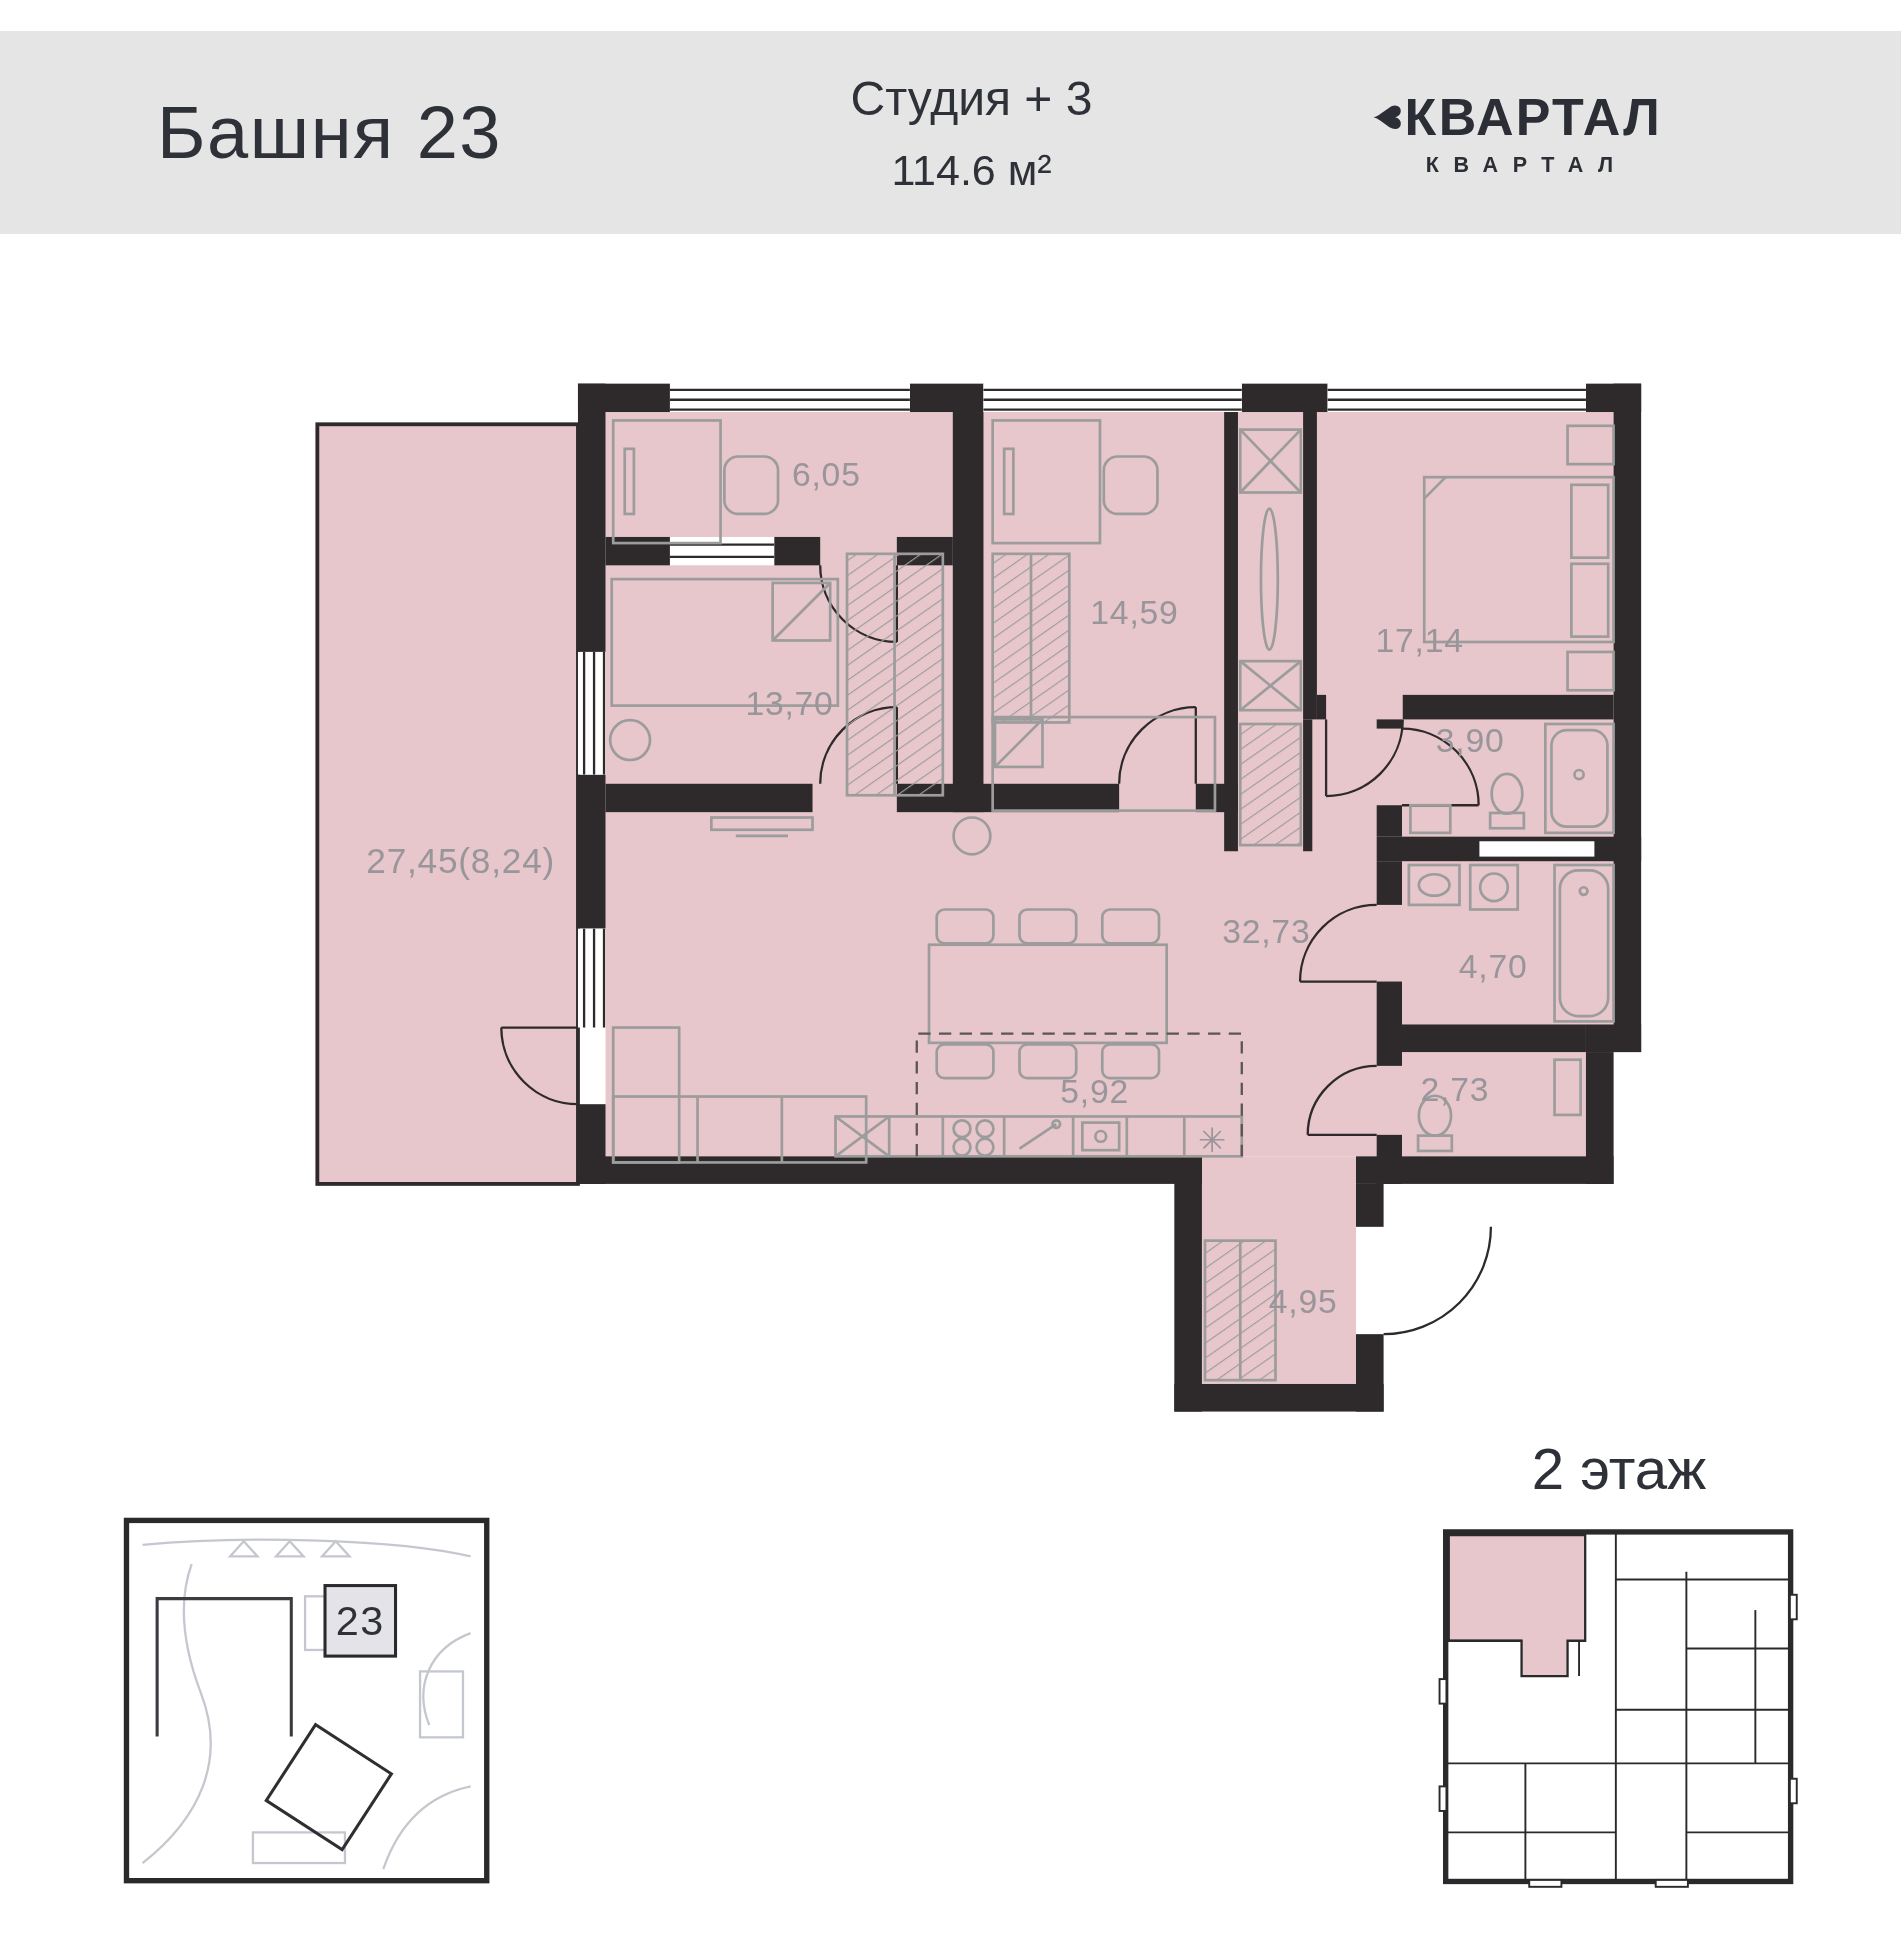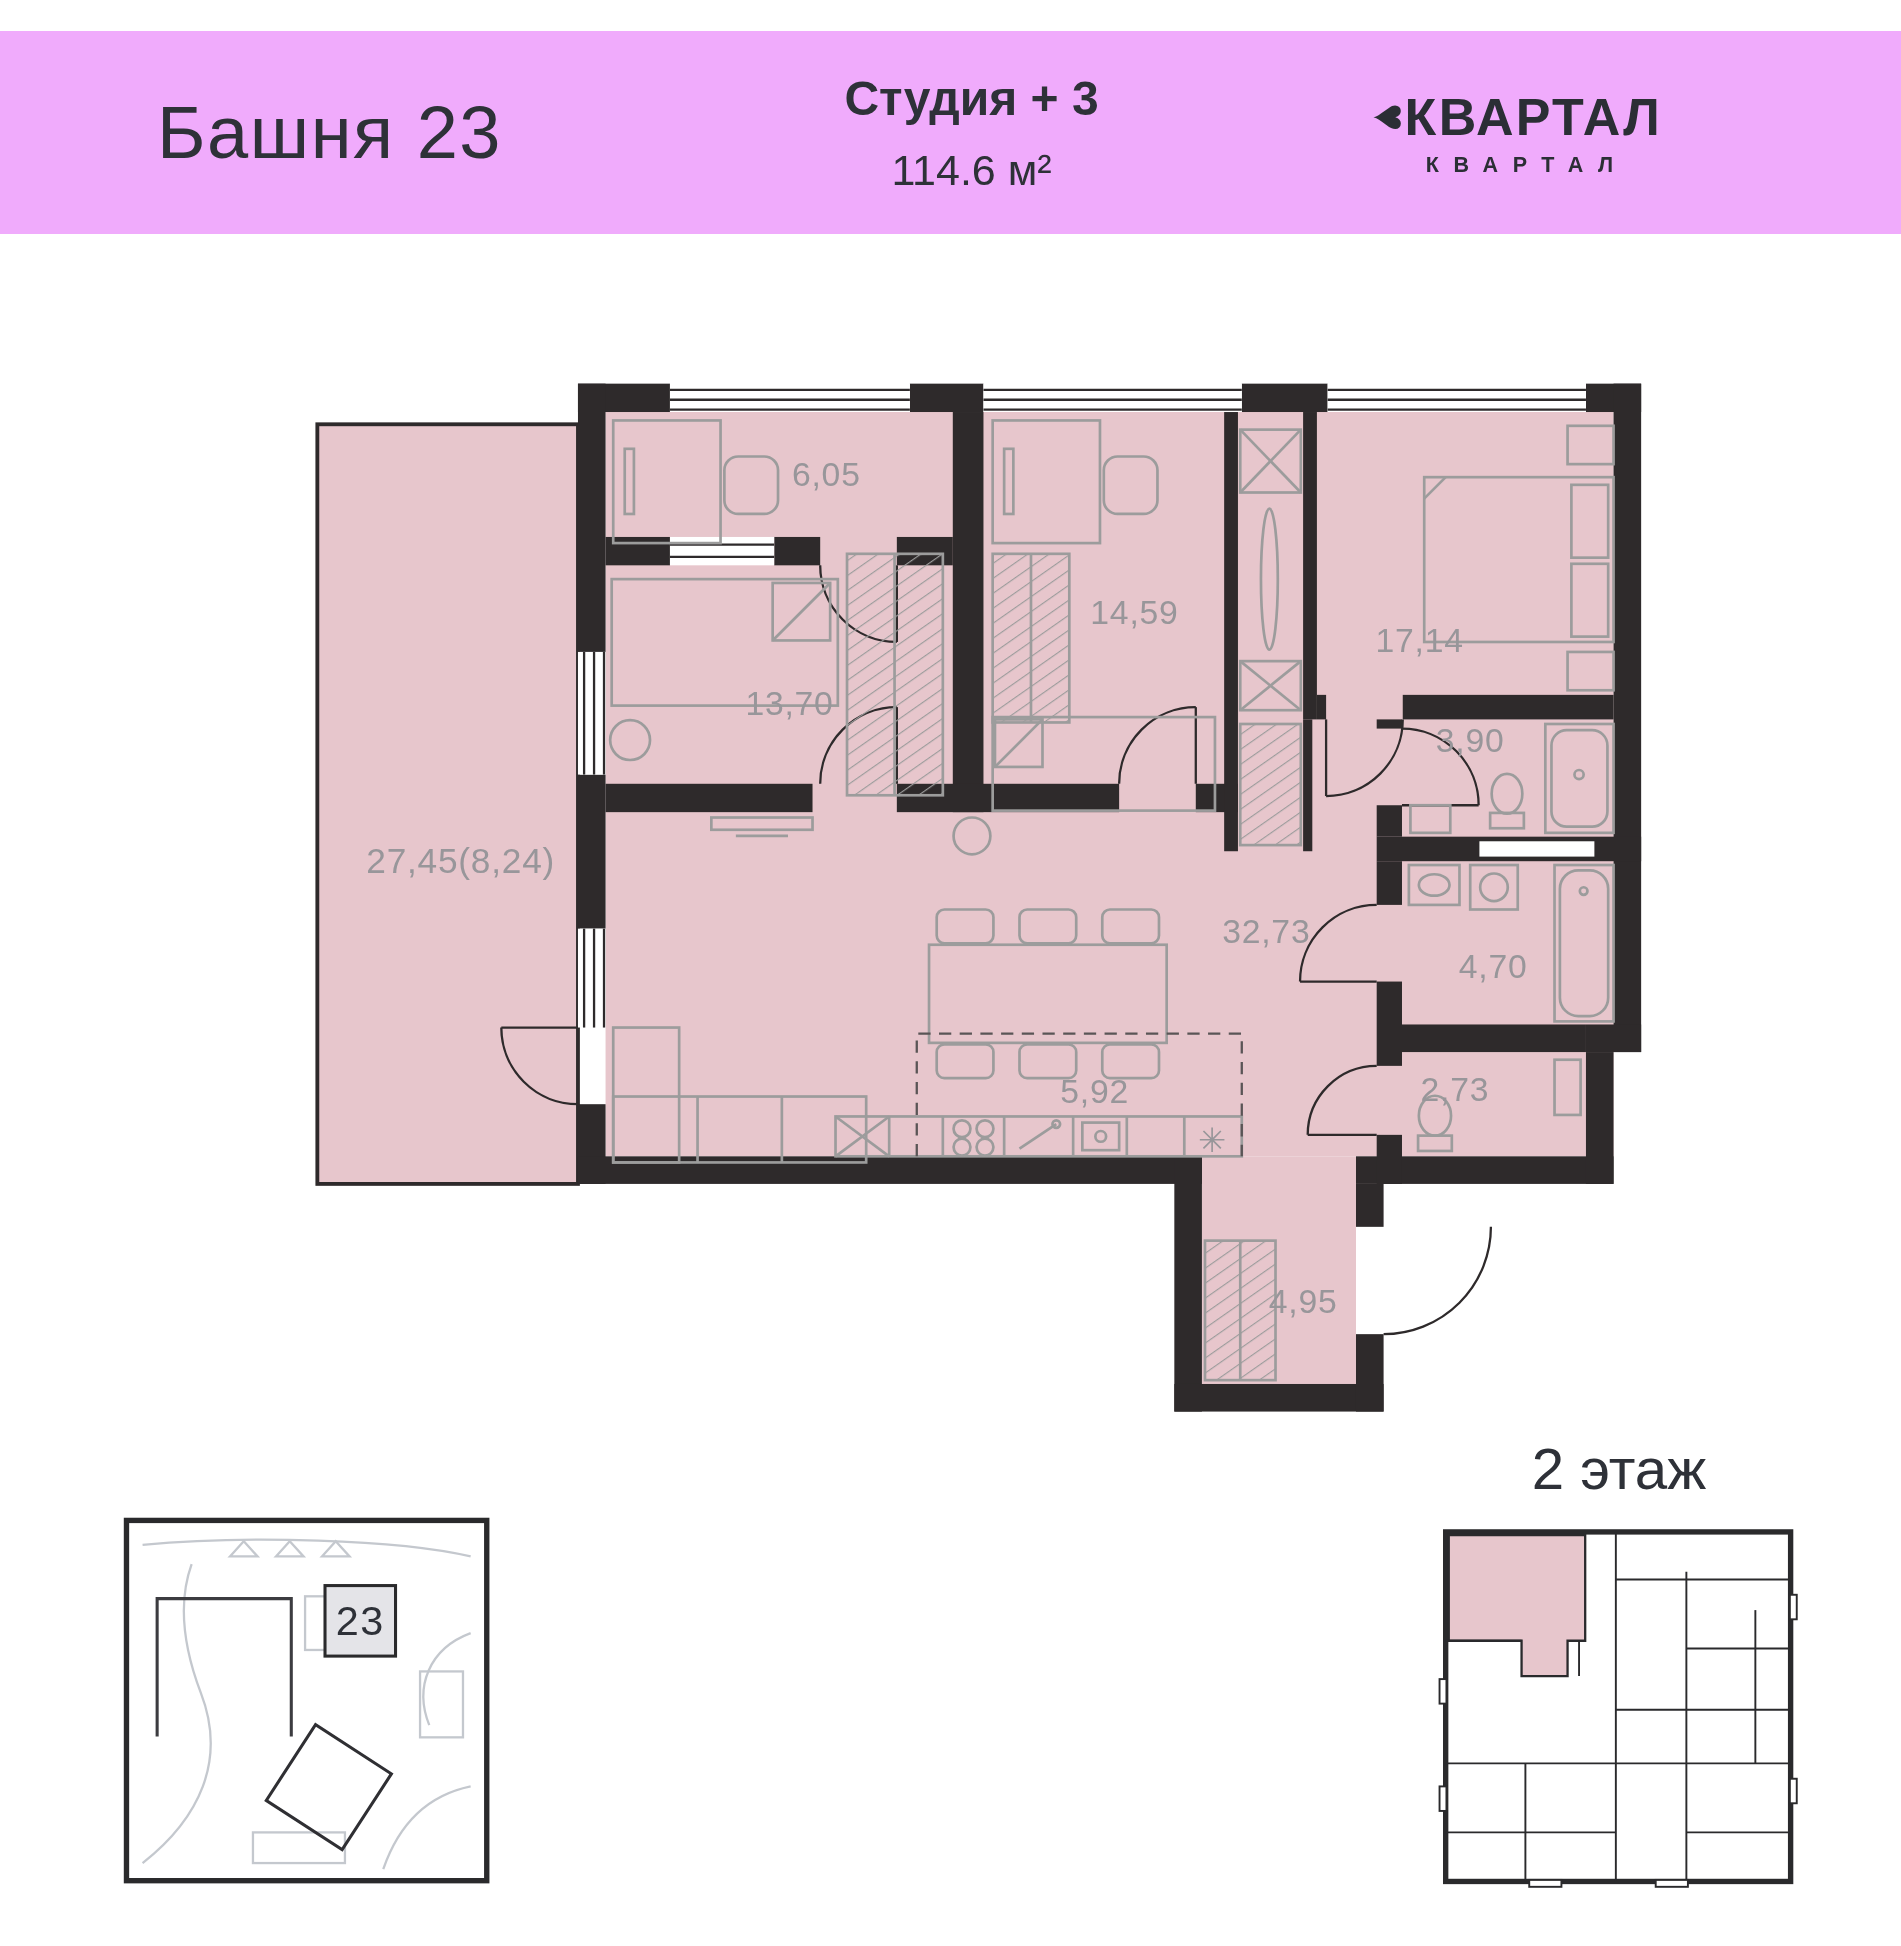--- a/index.html
+++ b/index.html
@@ -1,24 +1,24 @@
 <!DOCTYPE html>
 <html style="font-size:12.3px"><head>
 <meta charset="utf-8">
 <style>
   html,body{margin:0;padding:0;background:#ffffff;}
   .page{position:relative;width:1901px;height:1947px;background:#ffffff;overflow:hidden;
         font-family:"Liberation Sans",sans-serif;color:#2e3138;}
-  .header{position:absolute;left:0;top:31px;width:1901px;height:203px;background:#f0abfc;}
+  .header{position:absolute;left:0;top:31px;width:1901px;height:203px;background:#e5e5e5;}
   .tower{position:absolute;left:107px;top:0;width:445px;height:203px;
          display:flex;align-items:center;justify-content:center;
          font-size:74px;font-weight:500;letter-spacing:1.5px;color:#2e3138;}
   .typeblock{position:absolute;left:780px;top:0;width:383px;height:203px;
          display:flex;flex-direction:column;align-items:center;justify-content:center;gap:20px;}
-  .unit-type{font-size:48px;font-weight:700;color:#2e3138;}
+  .unit-type{font-size:48px;font-weight:400;color:#2e3138;}
   .unit-area{font-size:43px;font-weight:500;color:#2e3138;}
   .brand{position:absolute;left:1320px;top:0;width:399px;height:203px;
          display:flex;flex-direction:column;align-items:center;justify-content:center;}
   .brand-top{font-size:52px;font-weight:700;letter-spacing:2.3px;color:#2b2e35;white-space:nowrap;}
   .brand-heart{display:inline-block;transform:rotate(90deg) translateY(1.5px);font-size:48px;margin-right:-3.1px;}
   .brand-sub{font-size:21.5px;font-weight:600;letter-spacing:14.6px;margin-top:6.1px;margin-left:14.6px;color:#2b2e35;}
   svg text{font-family:"Liberation Sans",sans-serif;}
   .rlabel{fill:#98969a;font-size:44px;letter-spacing:1px;}
   .rlabel-big{fill:#98969a;font-size:46px;letter-spacing:1px;}
   .floor-title{fill:#2e3138;font-size:76px;font-weight:500;}

